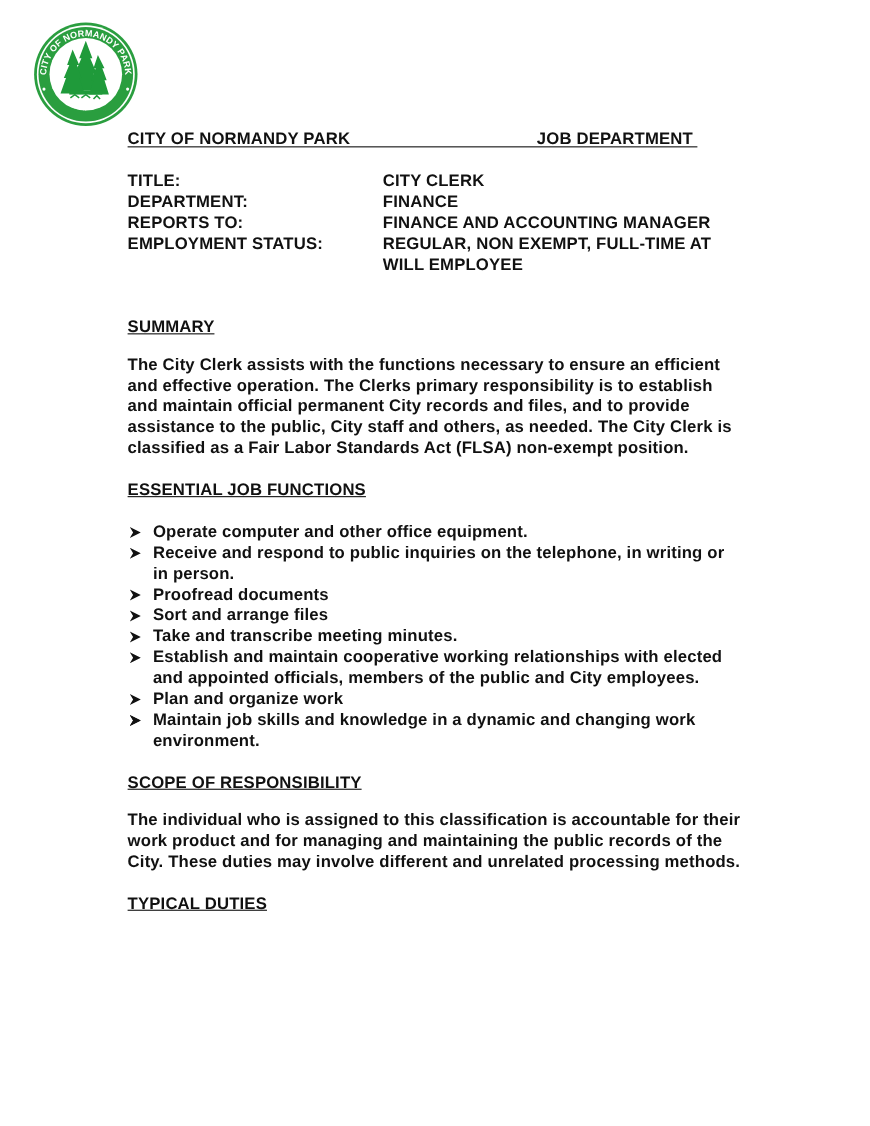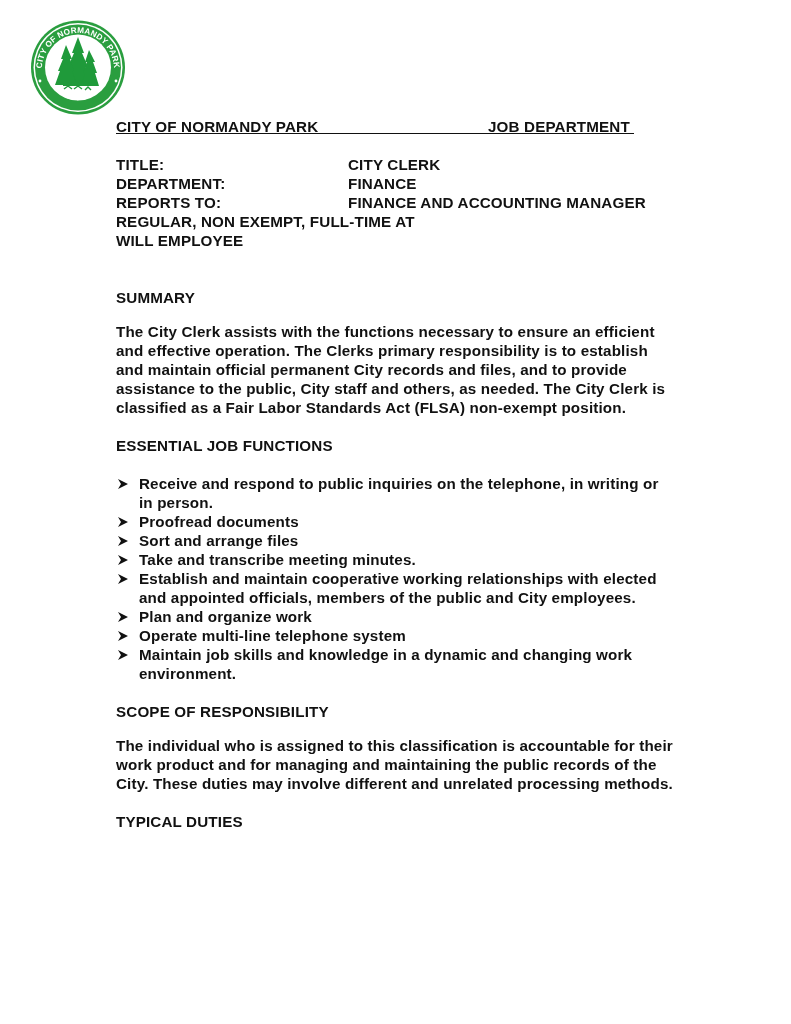--- a/index.html
+++ b/index.html
@@ -22,21 +22,21 @@
   }
   .header-row .left { position: absolute; left: 0; top: 0; }
   .header-row .right { position: absolute; left: 372px; top: 0; }
   .header-line {
     position: absolute; left: 0; top: 16px; width: 518px; height: 1px; background: #111;
   }
   .fields { margin-top: 19px; }
   .field-row { display: flex; }
   .field-label { width: 232px; flex: none; }
   .field-value { width: 320px; }
-  .section-title { margin-top: 19px; }
+  .section-title { text-decoration: underline; margin-top: 19px; }
   .para { margin-top: 15px; }
   .bullets { margin: 19px 0 0 0; padding: 0; list-style: none; }
   .bullets li { position: relative; padding-left: 23px; }
   .bullets li .arrow {
     position: absolute; left: 0; top: 0; width: 14px; height: 19px;
   }
   .gap { height: 19px; }
 </style>
 </head>
 <body>
@@ -85,51 +85,55 @@
     </div>
     <div class="field-row">
       <span class="field-label">DEPARTMENT:</span>
       <span class="field-value">FINANCE</span>
     </div>
     <div class="field-row">
       <span class="field-label">REPORTS TO:</span>
       <span class="field-value">FINANCE AND ACCOUNTING MANAGER</span>
     </div>
     <div class="field-row">
+      <span class="field-label">EMPLOYMENT STATUS:</span>
       <span class="field-value">REGULAR, NON EXEMPT, FULL-TIME AT WILL EMPLOYEE</span>
     </div>
   </div>
 
   <div class="gap"></div>
   <div class="section-title">SUMMARY</div>
   <div class="para">The City Clerk assists with the functions necessary to ensure an efficient and effective operation.  The Clerks primary responsibility is to establish and maintain official permanent City records and files, and to provide assistance to the public, City staff and others, as needed. The City Clerk is classified as a Fair Labor Standards Act (FLSA) non-exempt position.</div>
 
   <div class="section-title">ESSENTIAL JOB FUNCTIONS</div>
   <ul class="bullets">
+    <li><svg class="arrow" viewBox="0 0 14 19">
+          <polygon points="2,5 12,10 2,15 5,10" fill="#111"></polygon>
+        </svg><span>Operate computer and other office equipment.</span></li>
     <li><svg class="arrow" viewBox="0 0 14 19">
           <polygon points="2,5 12,10 2,15 5,10" fill="#111"></polygon>
         </svg><span>Receive and respond to public inquiries on the telephone, in writing or in person.</span></li>
     <li><svg class="arrow" viewBox="0 0 14 19">
           <polygon points="2,5 12,10 2,15 5,10" fill="#111"></polygon>
         </svg><span>Proofread documents</span></li>
     <li><svg class="arrow" viewBox="0 0 14 19">
           <polygon points="2,5 12,10 2,15 5,10" fill="#111"></polygon>
         </svg><span>Sort and arrange files</span></li>
     <li><svg class="arrow" viewBox="0 0 14 19">
           <polygon points="2,5 12,10 2,15 5,10" fill="#111"></polygon>
         </svg><span>Take and transcribe meeting minutes.</span></li>
     <li><svg class="arrow" viewBox="0 0 14 19">
           <polygon points="2,5 12,10 2,15 5,10" fill="#111"></polygon>
         </svg><span>Establish and maintain cooperative working relationships with elected and appointed officials, members of the public and City employees.</span></li>
     <li><svg class="arrow" viewBox="0 0 14 19">
           <polygon points="2,5 12,10 2,15 5,10" fill="#111"></polygon>
         </svg><span>Plan and organize work</span></li>
     <li><svg class="arrow" viewBox="0 0 14 19">
           <polygon points="2,5 12,10 2,15 5,10" fill="#111"></polygon>
-        </svg><span>Operate multi-line telephone system</span></li>
+        </svg></li>
     <li><svg class="arrow" viewBox="0 0 14 19">
           <polygon points="2,5 12,10 2,15 5,10" fill="#111"></polygon>
         </svg><span>Maintain job skills and knowledge in a dynamic and changing work environment.</span></li>
   </ul>
 
   <div class="section-title">SCOPE OF RESPONSIBILITY</div>
   <div class="para">The individual who is assigned to this classification is accountable for their work product and for managing and maintaining the public records of the City.  These duties may involve different and unrelated processing methods.</div>
 
   <div class="section-title">TYPICAL DUTIES</div>
 </div>

